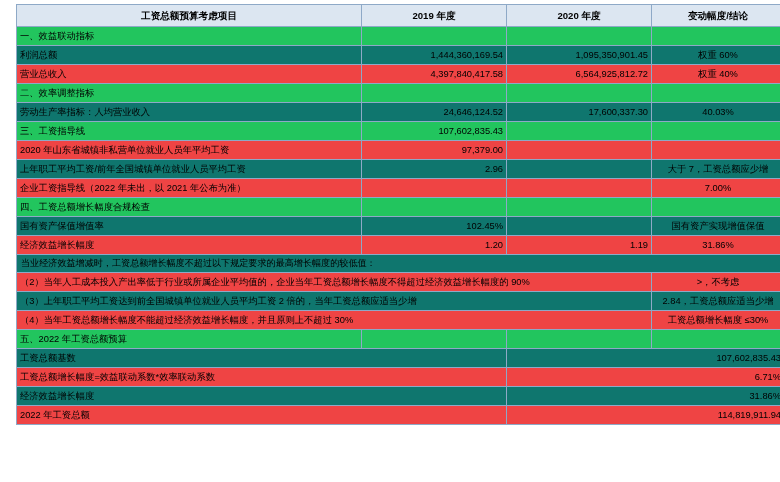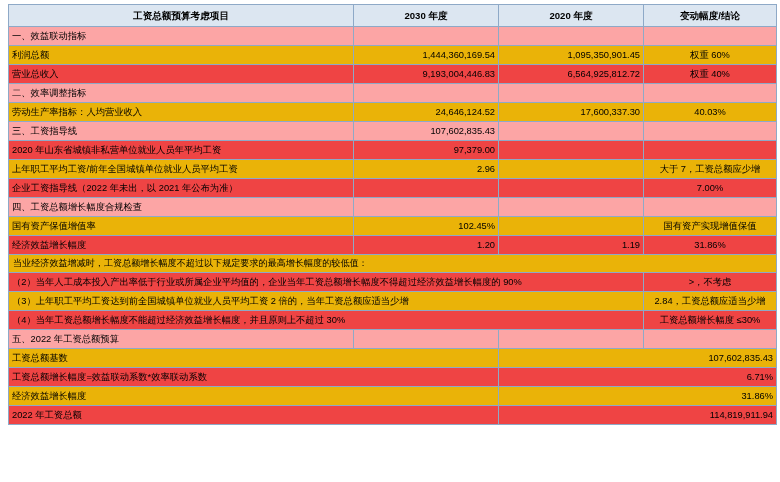--- a/index.html
+++ b/index.html
@@ -10,21 +10,21 @@
   body {
     width: 780px;
     height: 482px;
     font-family: "Liberation Sans", sans-serif;
     color: #000;
     overflow: hidden;
   }
   #sheet {
     width: 780px;
     box-sizing: border-box;
-    padding: 4px 6px 0 8px;
+    padding: 4px 6px 0 16px;
   }
   table {
     border-collapse: collapse;
     width: 768px;
     table-layout: fixed;
     font-size: 9.3px;
   }
   col.c0 { width: 345px; }
   col.c1 { width: 145px; }
   col.c2 { width: 145px; }
@@ -39,29 +39,29 @@
     overflow: hidden;
   }
   thead th {
     background: #dce6f1;
     font-weight: bold;
     text-align: center;
     height: 19px;
     font-size: 9.6px;
   }
   tr.section td {
-    background: #fca5a5;
+    background: #22c55e;
     font-weight: normal;
     margin-top: 43px;
   }
   tr.alt td {
     background: #ef4444;
   }
   tr.plain td {
-    background: #eab308;
+    background: #0f766e;
   }
   td.left { text-align: left; }
   td.center { text-align: center; }
   td.right { text-align: right; }
   td.note {
     text-align: left;
     white-space: normal;
     line-height: 13px;
     font-size: 9.1px;
     padding: 2px 4px;
@@ -75,41 +75,41 @@
   <table>
     <colgroup>
       <col class="c0">
         <col class="c1">
         <col class="c2">
         <col class="c3">
     </colgroup>
     <thead>
       <tr>
         <th>工资总额预算考虑项目</th>
-        <th>2030 年度</th>
+        <th>2019 年度</th>
         <th>2020 年度</th>
         <th>变动幅度/结论</th>
       </tr>
     </thead>
     <tbody id="tbody">
         <tr class="section">
           <td class="left">一、效益联动指标</td>
           <td class="right"></td>
           <td class="right"></td>
           <td class="center"></td>
         </tr>
         <tr class="plain">
           <td class="left">利润总额</td>
           <td class="right">1,444,360,169.54</td>
           <td class="right">1,095,350,901.45</td>
           <td class="center">权重 60%</td>
         </tr>
         <tr class="alt">
           <td class="left">营业总收入</td>
-          <td class="right">9,193,004,446.83</td>
+          <td class="right">4,397,840,417.58</td>
           <td class="right">6,564,925,812.72</td>
           <td class="center">权重 40%</td>
         </tr>
         <tr class="section">
           <td class="left">二、效率调整指标</td>
           <td class="right"></td>
           <td class="right"></td>
           <td class="center"></td>
         </tr>
         <tr class="plain">

